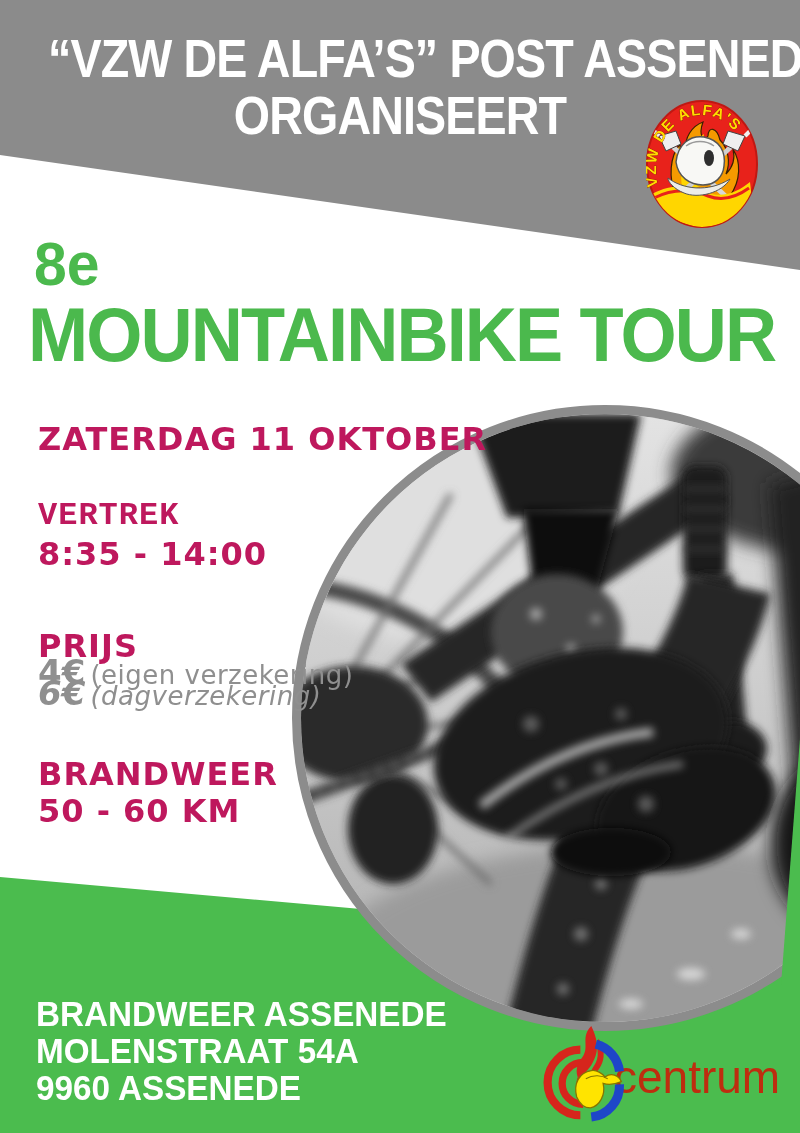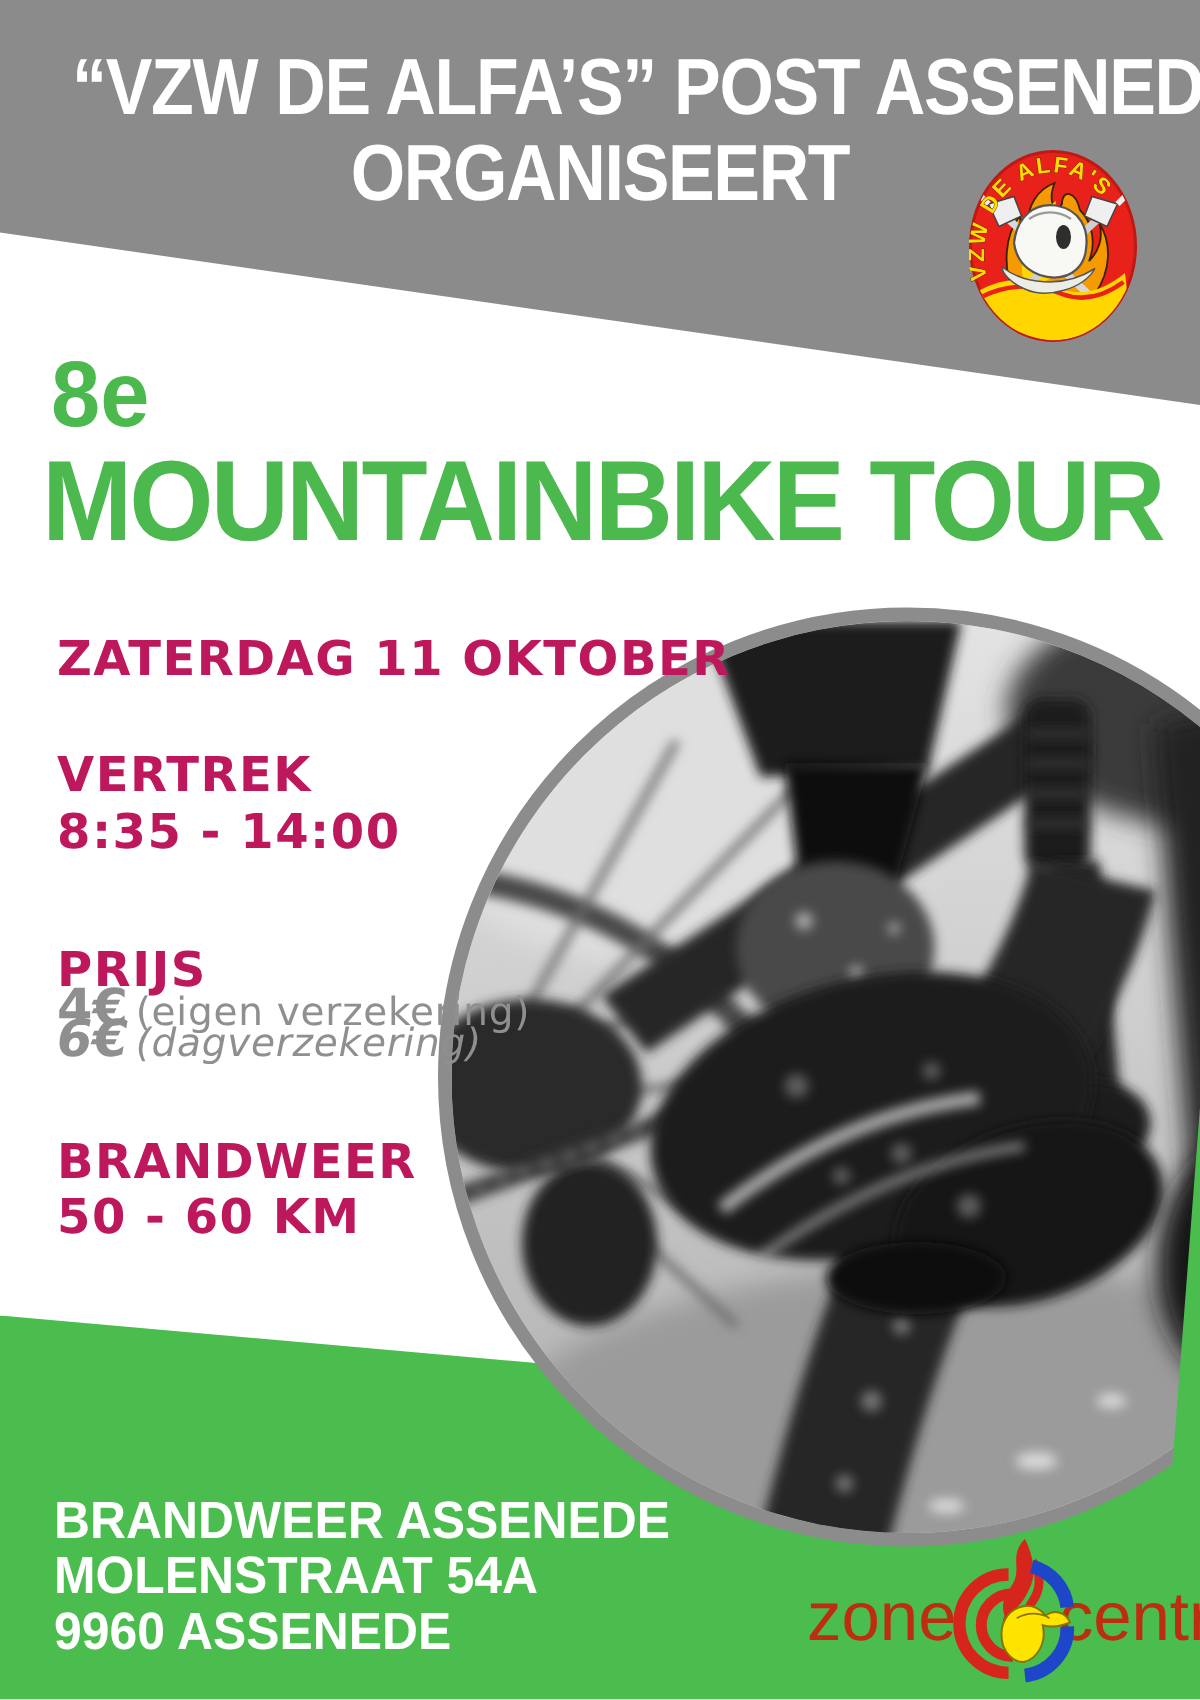--- a/index.html
+++ b/index.html
@@ -40,21 +40,21 @@
     font-size:76px;line-height:76px;letter-spacing:-2px;white-space:nowrap;
     transform:scaleX(.95);transform-origin:0 0;
   }
   
   .info{position:absolute;left:38px;top:0;z-index:5;color:#8A8A8A;}
   .info-line{
     position:absolute;left:0;white-space:nowrap;
     font-weight:bold;font-size:32px;letter-spacing:1px;color:#be185d;
   }
   .date-line{top:420px;}
-  .vertrek-label{top:497px;}
+  .vertrek-label{top:497px;font-family:Liberation Mono, monospace;}
   .vertrek-value{top:535px;}
   .prijs-label{top:627px;}
   .price-row{position:absolute;left:0;white-space:nowrap;color:#8F8F8F;}
   .price-row.r1{top:636px;margin-top:16px;}
   .price-row.r2{top:673px;font-style:italic;}
   .price-amount{font-weight:bold;font-size:34px;letter-spacing:0;}
   .price-note{font-weight:normal;font-size:26px;letter-spacing:.5px;}
   .parcours-label{top:755px;}
   .parcours-value{top:792px;}
   
@@ -261,21 +261,20 @@
     <polygon points="25,8 6,255 25,255" fill="#4BBC4E"></polygon>
   </svg>
 
   <div class="footer-address">
     <div>BRANDWEER ASSENEDE</div>
     <div>MOLENSTRAAT 54A</div>
     <div>9960 ASSENEDE</div>
   </div>
 
   <div class="zone-logo">
-    <span class="zone-word zone-left">zone</span>
     <svg class="zone-emblem" width="92" height="102" viewBox="0 0 100 112" xmlns="http://www.w3.org/2000/svg">
 
       <path d="M 46,26 A 35,35 0 0 0 46,98" fill="none" stroke="#D6251C" stroke-width="9"></path>
       <path d="M 49,40 A 23,23 0 0 0 49,86" fill="none" stroke="#D6251C" stroke-width="8"></path>
       <path d="M 52,51 A 14,14 0 0 0 52,75" fill="none" stroke="#D6251C" stroke-width="7"></path>
 
       <path d="M58,0 C46,12 56,22 49,33 C44,41 40,46 43,56 C52,52 57,46 61,37 C67,26 64,12 58,0 Z" fill="#D6251C"></path>
       <path d="M66,14 C62,24 68,30 63,40 C60,46 56,50 57,56 C64,52 69,45 71,37 C73,28 70,20 66,14 Z" fill="#D6251C"></path>
 
       <path d="M 63,20 A 35,35 0 0 1 89,50" fill="none" stroke="#1E46C8" stroke-width="10"></path>

